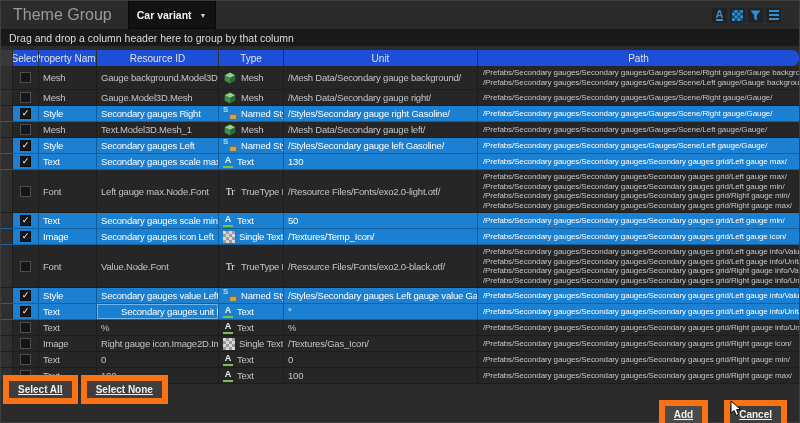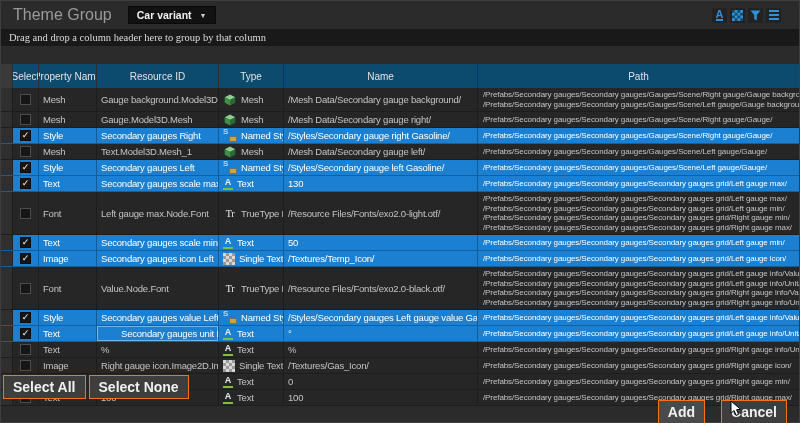--- a/index.html
+++ b/index.html
@@ -5,36 +5,36 @@
   * { margin:0; padding:0; box-sizing:border-box; }
   html,body { width:800px; height:423px; }
   body { font-family:"Liberation Sans", sans-serif; background:#2b2b2b; color:#c4c4c4; overflow:hidden; }
   .app { position:relative; width:800px; height:423px; background:#2b2b2b; border:1px solid #3e3e3e; }
 
   
   .topbar { height:28px; display:flex; align-items:center; padding:0 10px; }
   .tg-label { font-size:16px; color:#9a9a9a; margin-left:2px; }
   .dropdown { margin-left:16px; background:#121212; color:#f0f0f0; border:1px solid #0a0a0a;
               font-family:"Liberation Sans", sans-serif; font-size:10.5px; font-weight:bold;
-              height:18px; padding:0 8px; display:flex; align-items:center; gap:8px; cursor:pointer; }
+              height:28px; padding:0 8px; display:flex; align-items:center; gap:8px; cursor:pointer; }
   .dropdown .caret { font-size:7px; color:#d0d0d0; }
   .top-icons { margin-left:auto; display:flex; gap:3px; margin-right:8px; }
   .tbtn { width:15px; height:15px; background:#222; display:flex; align-items:center; justify-content:center; cursor:pointer; }
   .i-font { color:var(--accent,#2f8fd9); font-size:11px; font-weight:bold; border-bottom:2px solid var(--accent,#2f8fd9); line-height:10px; height:12px; }
   .i-tex { width:11px; height:11px; background:repeating-conic-gradient(var(--accent,#2f8fd9) 0 25%, #14496e 0 50%); background-size:5.5px 5.5px; }
   .i-bars { display:flex; flex-direction:column; gap:2px; }
   .i-bars i { width:10px; height:2px; background:var(--accent,#2f8fd9); }
 
   
   .groupbar { height:17px; background:#191919; display:flex; align-items:center; padding:0 8px;
-              font-size:10.5px; color:#dcdcdc; margin-bottom:18px;font-family:Liberation Serif, serif; }
+              font-size:10.5px; color:#dcdcdc; margin-bottom:4px; }
 
   
   .grid { display:grid; grid-template-columns:12px 26px 58px 122px 65px 194px 1fr; align-items:stretch; }
-  .thead { background:#0c4a6e; height:24px; }
+  .thead { background:#1d4ed8; height:16px;border-radius:7px; }
   .thead .th { display:flex; align-items:center; justify-content:center; font-size:10px; color:#e2e2e2;
                border-right:1px solid #2e2e2e; overflow:hidden; white-space:nowrap; cursor:pointer; }
   .thead .gutterh { border-right:1px solid #2e2e2e; background:#3a3a3a; }
 
   .trow { background:#262626; border-bottom:1px solid #1d1d1d; min-height:16px; }
   .trow.hl { background:var(--selection,#1b7fd2); border-bottom-color:#14609e; }
   .trow.hl .cell { color:#ffffff; border-right-color:rgba(0,0,0,.28); }
   .cell { display:flex; align-items:center; font-size:9.5px; letter-spacing:-0.2px; color:#c4c4c4;
           padding:0 4px; border-right:1px solid #1d1d1d; overflow:hidden; white-space:nowrap; }
   .gutter { background:#2f2f2f; padding:0; }
@@ -54,22 +54,22 @@
            align-items:center; justify-content:center; position:relative; }
   .text-icon { color:#e8eef4; font-weight:bold; font-size:9px; border-bottom:2px solid #7ac143; line-height:9px; height:12px; width:10px; }
   .truetype-font-icon { font-family:"Liberation Serif", serif; color:#f0f0f0; font-size:10px; }
   .single-texture-icon { background:repeating-conic-gradient(#9a9a9a 0 25%, #d8d8d8 0 50%); background-size:6px 6px; width:12px; height:12px; }
   .named-style-icon .ns-s { position:absolute; left:0; top:-2px; font-size:8px; color:#cfcfcf; font-weight:bold; }
   .named-style-icon .ns-card { position:absolute; right:0; bottom:0; width:8px; height:6px; background:#caa53c; border:1px solid #6e6e6e; }
 
   
   .foot-left { position:absolute; left:2px; top:374px; display:flex; gap:3px; }
   .foot-right { position:absolute; right:12px; top:399px; display:flex; gap:16px; }
-  .btn { background:#3e3e3e; color:#f0f0f0; border:1px solid #f97316; font-family:"Liberation Sans", sans-serif;
-         font-size:14px; font-weight:bold; padding:3px 9px; cursor:pointer; }
+  .btn { background:#3e3e3e; color:#f0f0f0; border:6px solid #f97316; font-family:"Liberation Sans", sans-serif;
+         font-size:10px; font-weight:bold; padding:3px 9px; cursor:pointer;text-decoration:underline; }
   .btn-sm { font-weight:bold; }
   .btn-add { background:#4a4a4a; min-width:44px; }
   .btn-cancel { min-width:40px; }
 
   .cursor { position:absolute; left:729px; top:399px; z-index:50; pointer-events:none; }
 </style>
 </head>
 <body>
 
 <div class="app" style="--selection: #1b7fd2; --accent: #2f8fd9;">
@@ -105,21 +105,21 @@
   <div class="groupbar">
     <span>Drag and drop a column header here to group by that column</span>
   </div>
 
   <div class="grid thead">
     <div class="gutterh"></div>
     <div class="th">Select</div>
     <div class="th">Property Name</div>
     <div class="th">Resource ID</div>
     <div class="th">Type</div>
-    <div class="th">Name</div>
+    <div class="th">Unit</div>
     <div class="th" style="border-right:none">Path</div>
   </div>
 
   <div id="tbody">
       <div class="grid trow">
         <div class="cell gutter"></div>
         <div class="cell sel">
           <span class="cb"></span>
         </div>
         <div class="cell">Mesh</div>

